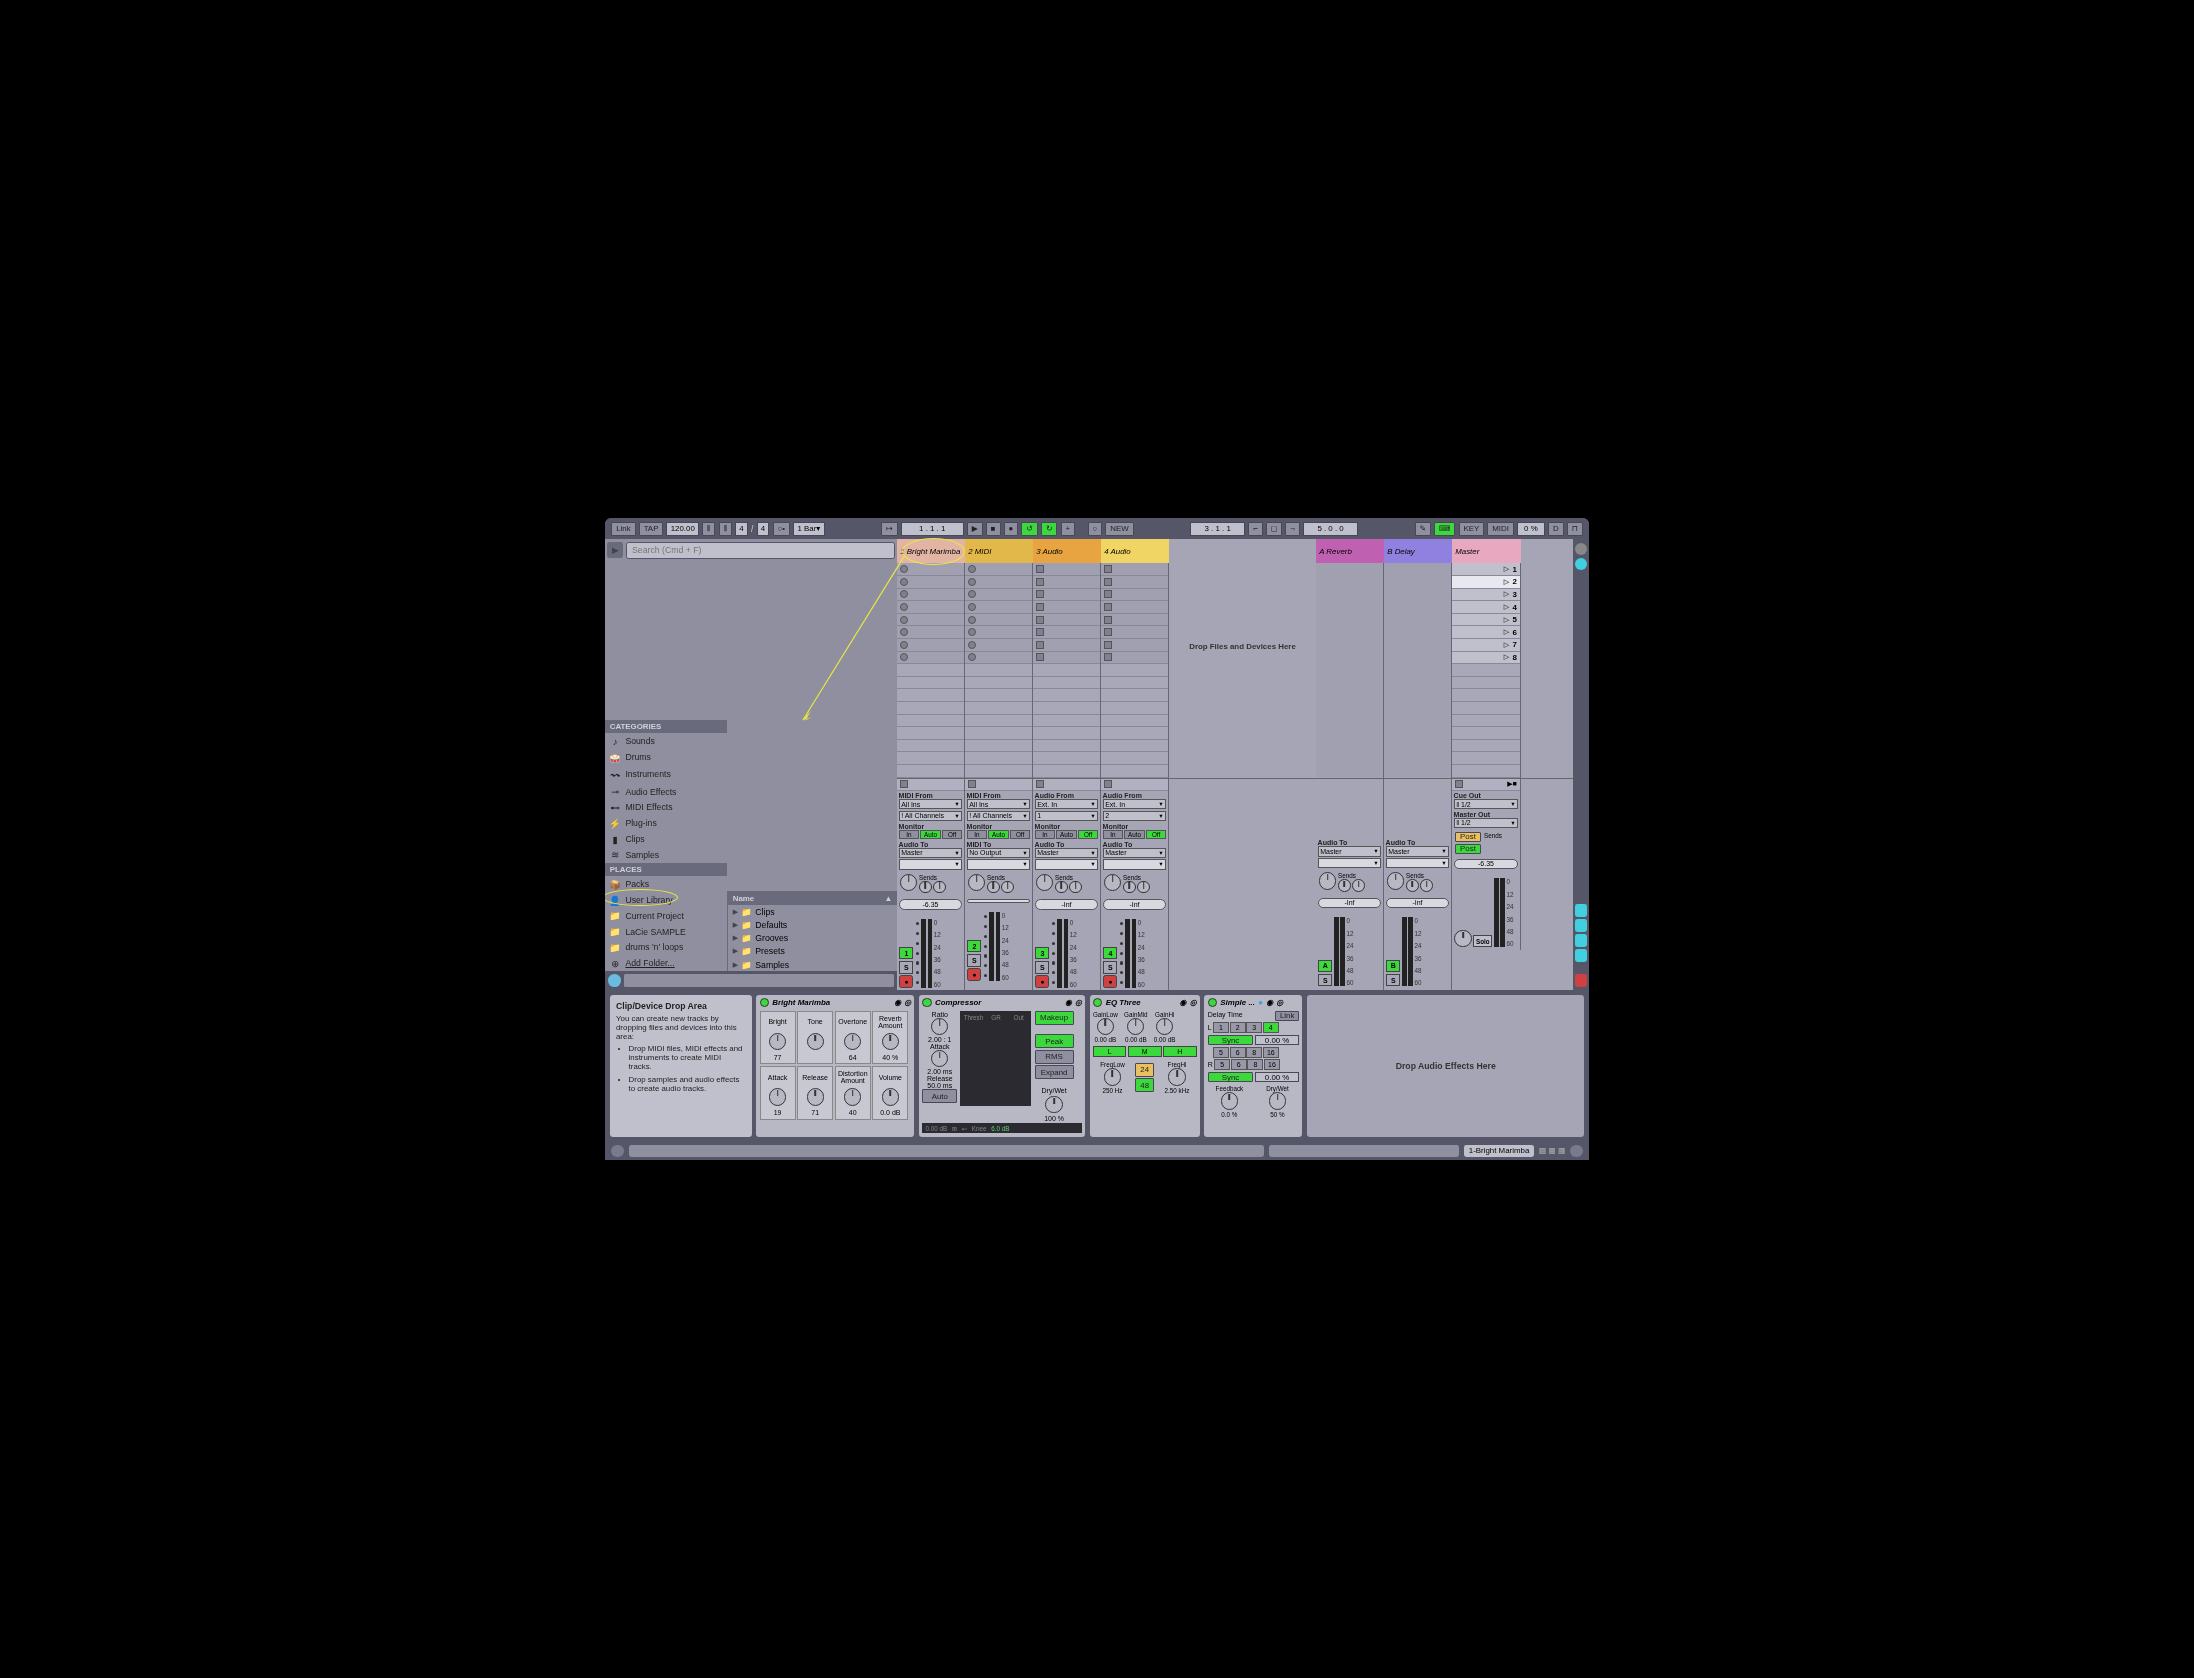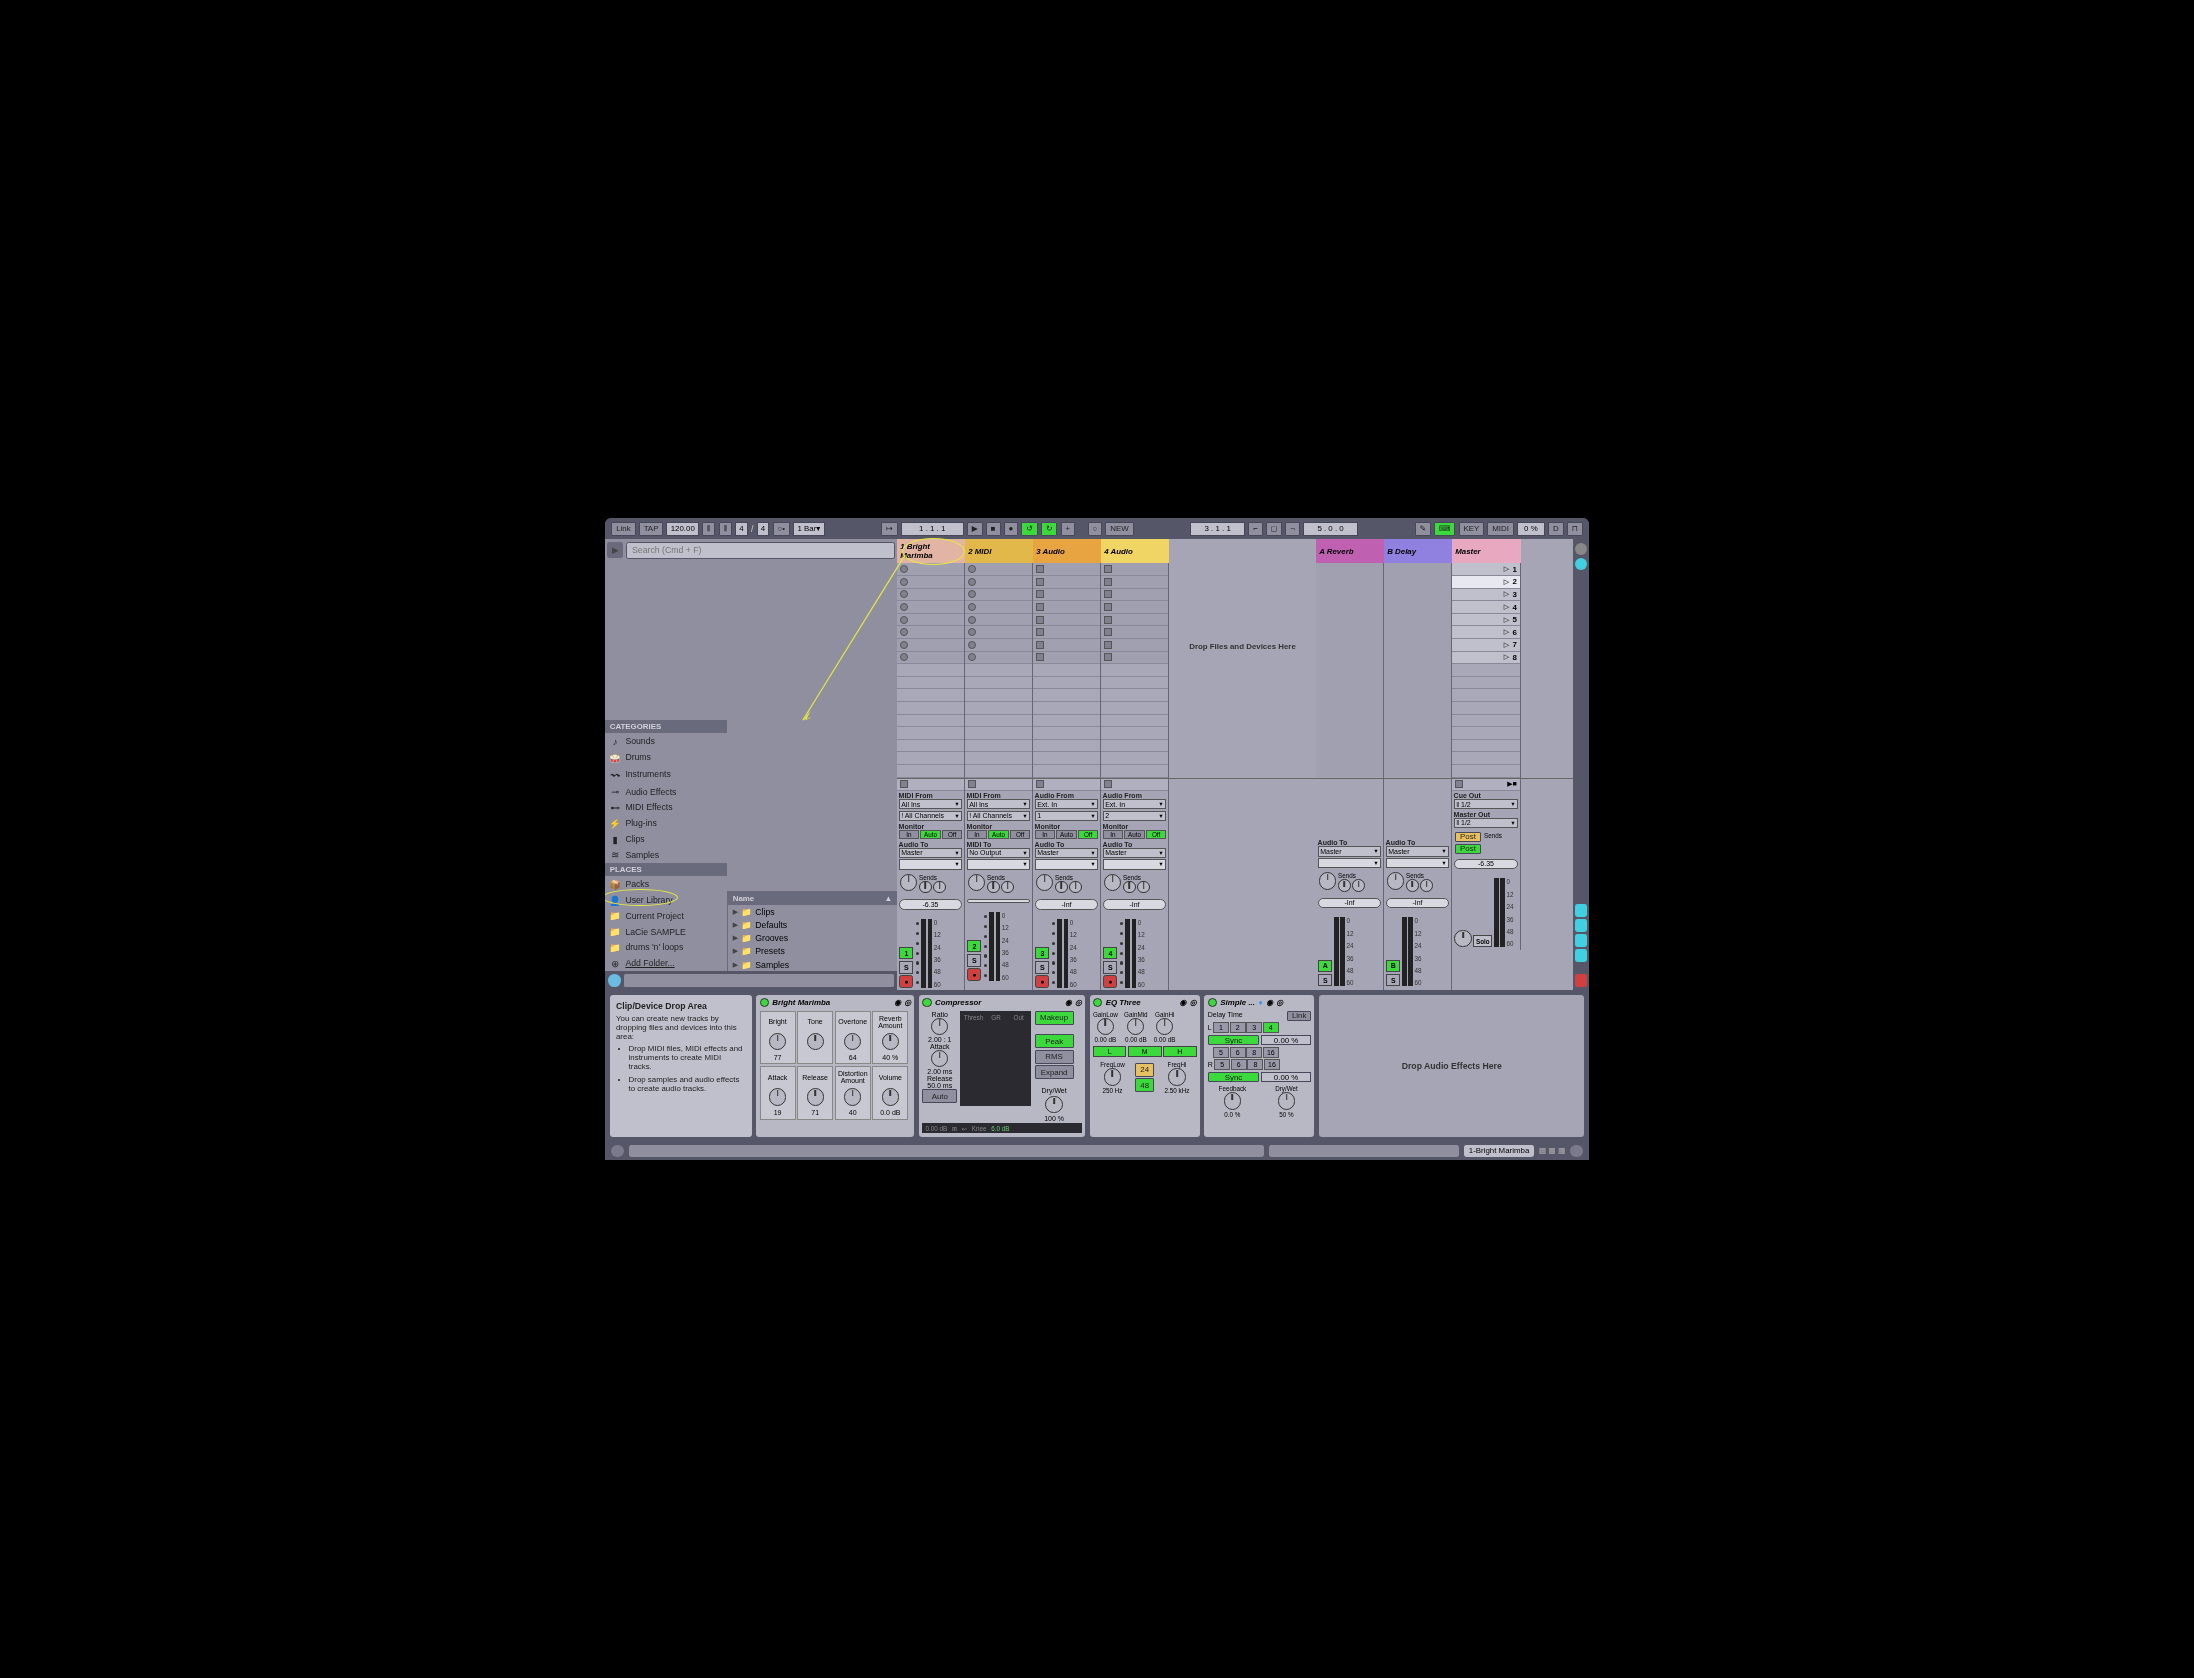--- a/index.html
+++ b/index.html
@@ -31,21 +31,21 @@
 .br-item { display: flex; align-items: center; gap: 4.7px; padding: 2.4px 4.7px; font-size: 8.7px; color: #222; cursor: pointer; }
 .br-icon { width: 11px; display: inline-flex; justify-content: center; font-size: 9.5px; }
 .br-tree-item { display: flex; align-items: center; gap: 3.2px; padding: 1.6px 4.7px; font-size: 8.7px; }
 .tri { font-size: 7px; color: #444; }
 .folder-icon { font-size: 8.7px; }
 .br-bottom { display: flex; gap: 3.2px; padding: 3.2px; align-items: center; background: #565669; }
 .br-status { flex: 1; background: #8f8fa0; height: 12.6px; border-radius: 1.6px; }
 
 .session { flex: 1; background: #a5a5b5; display: flex; flex-direction: column; position: relative; }
 .track-col { border-right: 0.8px solid #666678; display: flex; flex-direction: column; }
-.th { height: 24px; font-size: 7.9px; font-style: italic; font-weight: bold; padding: 0.8px 3.2px; display: flex; align-items: center; }
+.th { height: 24px; font-size: 7.9px; font-style: italic; font-weight: normal; padding: 0.8px 3.2px; display: flex; align-items: center; }
 .th1 { background: #e2b4a4; width: 68px; }
 .th2 { background: #e2b84a; width: 68px; }
 .th3 { background: #e8a440; width: 68px; }
 .th4 { background: #f0d464; width: 68px; }
 .thR { background: #c060b0; width: 68px; }
 .thD { background: #9080e0; width: 68px; }
 .thM { background: #e8a8c0; width: 69px; }
 .drop-zone { width: 147px; background: #a5a5b5; display: flex; align-items: center; justify-content: center; font-size: 7.9px; color: #333; font-weight: bold; text-align: center; padding: 6.3px; }
 .clip-slots { background: #a0a0b0; }
 .clip-row { height: 12.6px; border-bottom: 0.8px solid #888898; display: flex; align-items: center; padding-left: 3.2px; }
@@ -1018,21 +1018,21 @@
       <div style="display:flex;gap:3.2px;margin-top:4.7px;font-size:6.3px">
         <div class="eq-cell" style="flex:1"><div>FreqLow</div><div class="knob"></div><div>250 Hz</div></div>
         <div style="display:flex;flex-direction:column;gap:1.6px;justify-content:center">
           <div class="tb-btn" style="background:#e8c060;justify-content:center;width:19px">24</div>
           <div class="tb-btn tb-on" style="justify-content:center;width:19px">48</div>
         </div>
         <div class="eq-cell" style="flex:1"><div>FreqHi</div><div class="knob"></div><div>2.50 kHz</div></div>
       </div>
     </div>
 
-    <div class="device" style="width:110px">
+    <div class="device" style="width:98px">
       <div class="device-header">
         <span class="dev-on"></span>
         <span>Simple ...</span>
         <span style="color:#40a0e0">●</span>
         <span>◉</span>
         <span>◎</span>
       </div>
       <div style="display:flex;justify-content:space-between;font-size:7px;margin-bottom:1.6px">
         <span>Delay Time</span>
         <span class="tb-btn" style="height:10.2px">Link</span>

